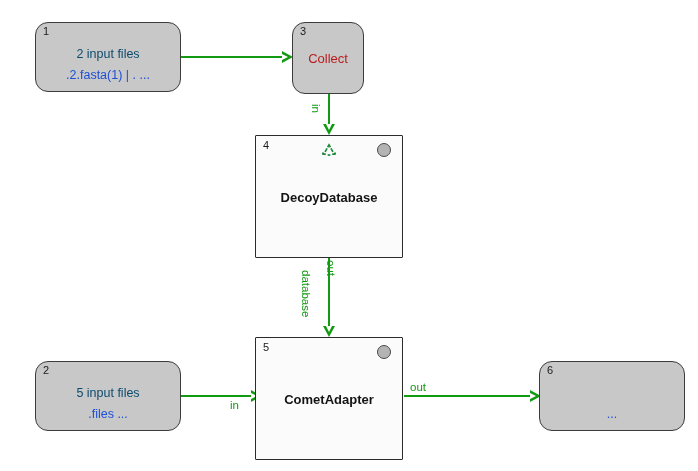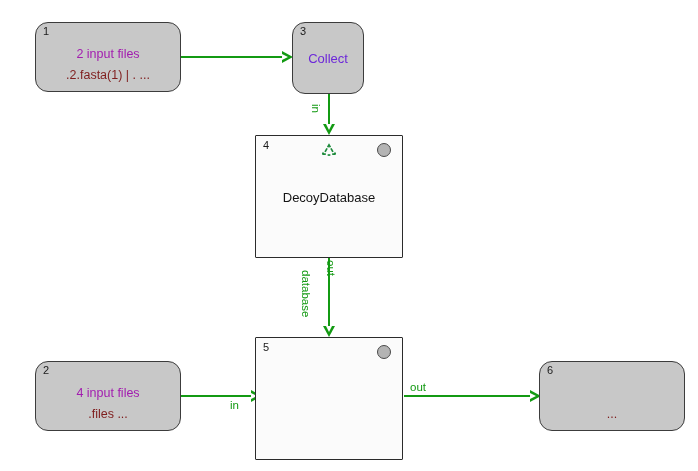--- a/index.html
+++ b/index.html
@@ -38,30 +38,30 @@
     color: #1a1a1a;
     line-height: 12px;
   }
   .io-node .line1 {
     position: absolute;
     left: 0;
     right: 0;
     top: 24px;
     text-align: center;
     font-size: 12.5px;
-    color: #a21caf;
+    color: #0c4a6e;
   }
   .io-node .line2 {
     position: absolute;
     left: 0;
     right: 0;
     bottom: 9px;
     text-align: center;
     font-size: 12.5px;
-    color: #7f1d1d;
+    color: #1d4ed8;
   }
 
   
   .meta-node {
     background: #c8c8c8;
     border: 1px solid #3c3c3c;
     border-radius: 13px;
   }
   .meta-node .num {
     position: absolute;
@@ -72,21 +72,21 @@
     line-height: 12px;
   }
   .meta-node .title {
     position: absolute;
     left: 0;
     right: 0;
     top: 50%;
     transform: translateY(-50%);
     text-align: center;
     font-size: 13px;
-    color: #6d28d9;
+    color: #b91c1c;
   }
 
   
   .tool-node {
     background: #fbfbfb;
     border: 1px solid #2b2b2b;
     border-radius: 1px;
   }
   .tool-node .num {
     position: absolute;
@@ -98,20 +98,21 @@
   }
   .tool-node .title {
     position: absolute;
     left: 0;
     right: 0;
     top: 50%;
     transform: translateY(-50%);
     text-align: center;
     font-size: 13px;
     color: #141414;
+    font-weight: bold;
   }
   .tool-node .recycle {
     position: absolute;
     top: 6px;
     left: 50%;
     margin-left: -8px;
     width: 16px;
     height: 16px;
     line-height: 16px;
     text-align: center;
@@ -239,27 +240,28 @@
           <path d="M10.0 20.8 L14.0 20.8 L14.0 18.3 L10.0 18.3 Z"></path>
         </g>
       </svg>
     </div>
     <div class="status-dot"></div>
     <div class="title">DecoyDatabase</div>
   </div>
 
   <div class="node io-node" style="left:35px; top:361px; width:146px; height:70px;">
     <div class="num">2</div>
-    <div class="line1">4 input files</div>
+    <div class="line1">5 input files</div>
     <div class="line2">.files ...</div>
   </div>
 
   <div class="node tool-node" style="left:255px; top:337px; width:148px; height:123px;">
     <div class="num">5</div>
     <div class="status-dot"></div>
+    <div class="title">CometAdapter</div>
   </div>
 
   <div class="node io-node" style="left:539px; top:361px; width:146px; height:70px;">
     <div class="num">6</div>
     <div class="line2">...</div>
   </div>
 
 </div>
 
 </body></html>

